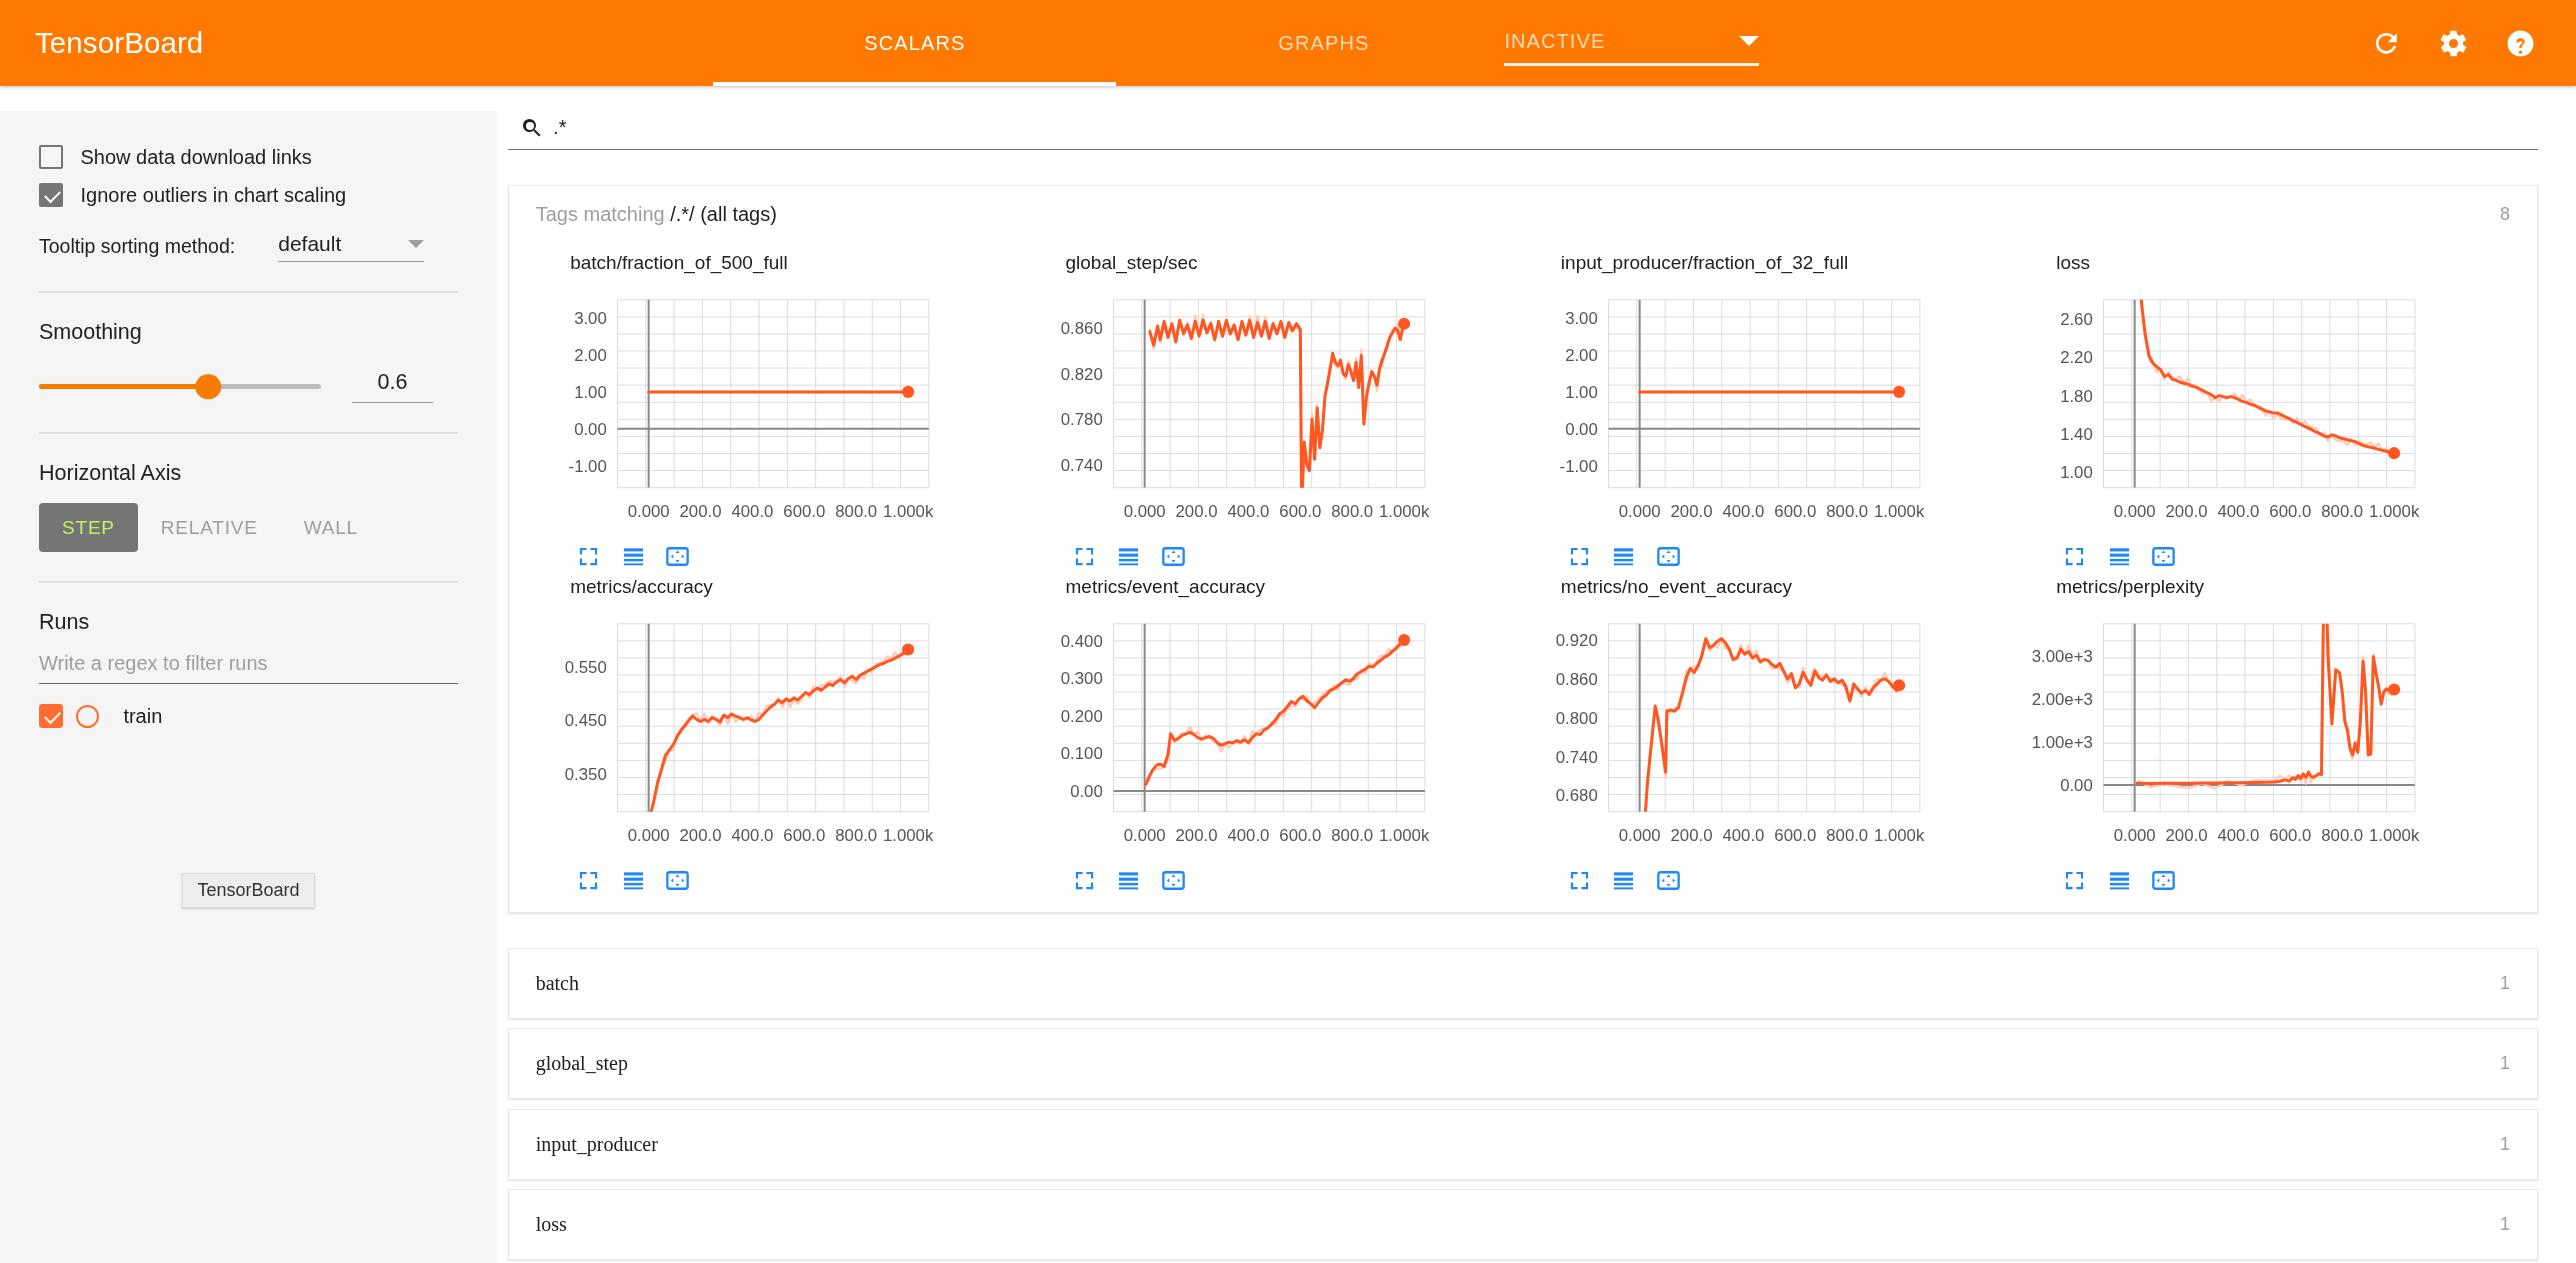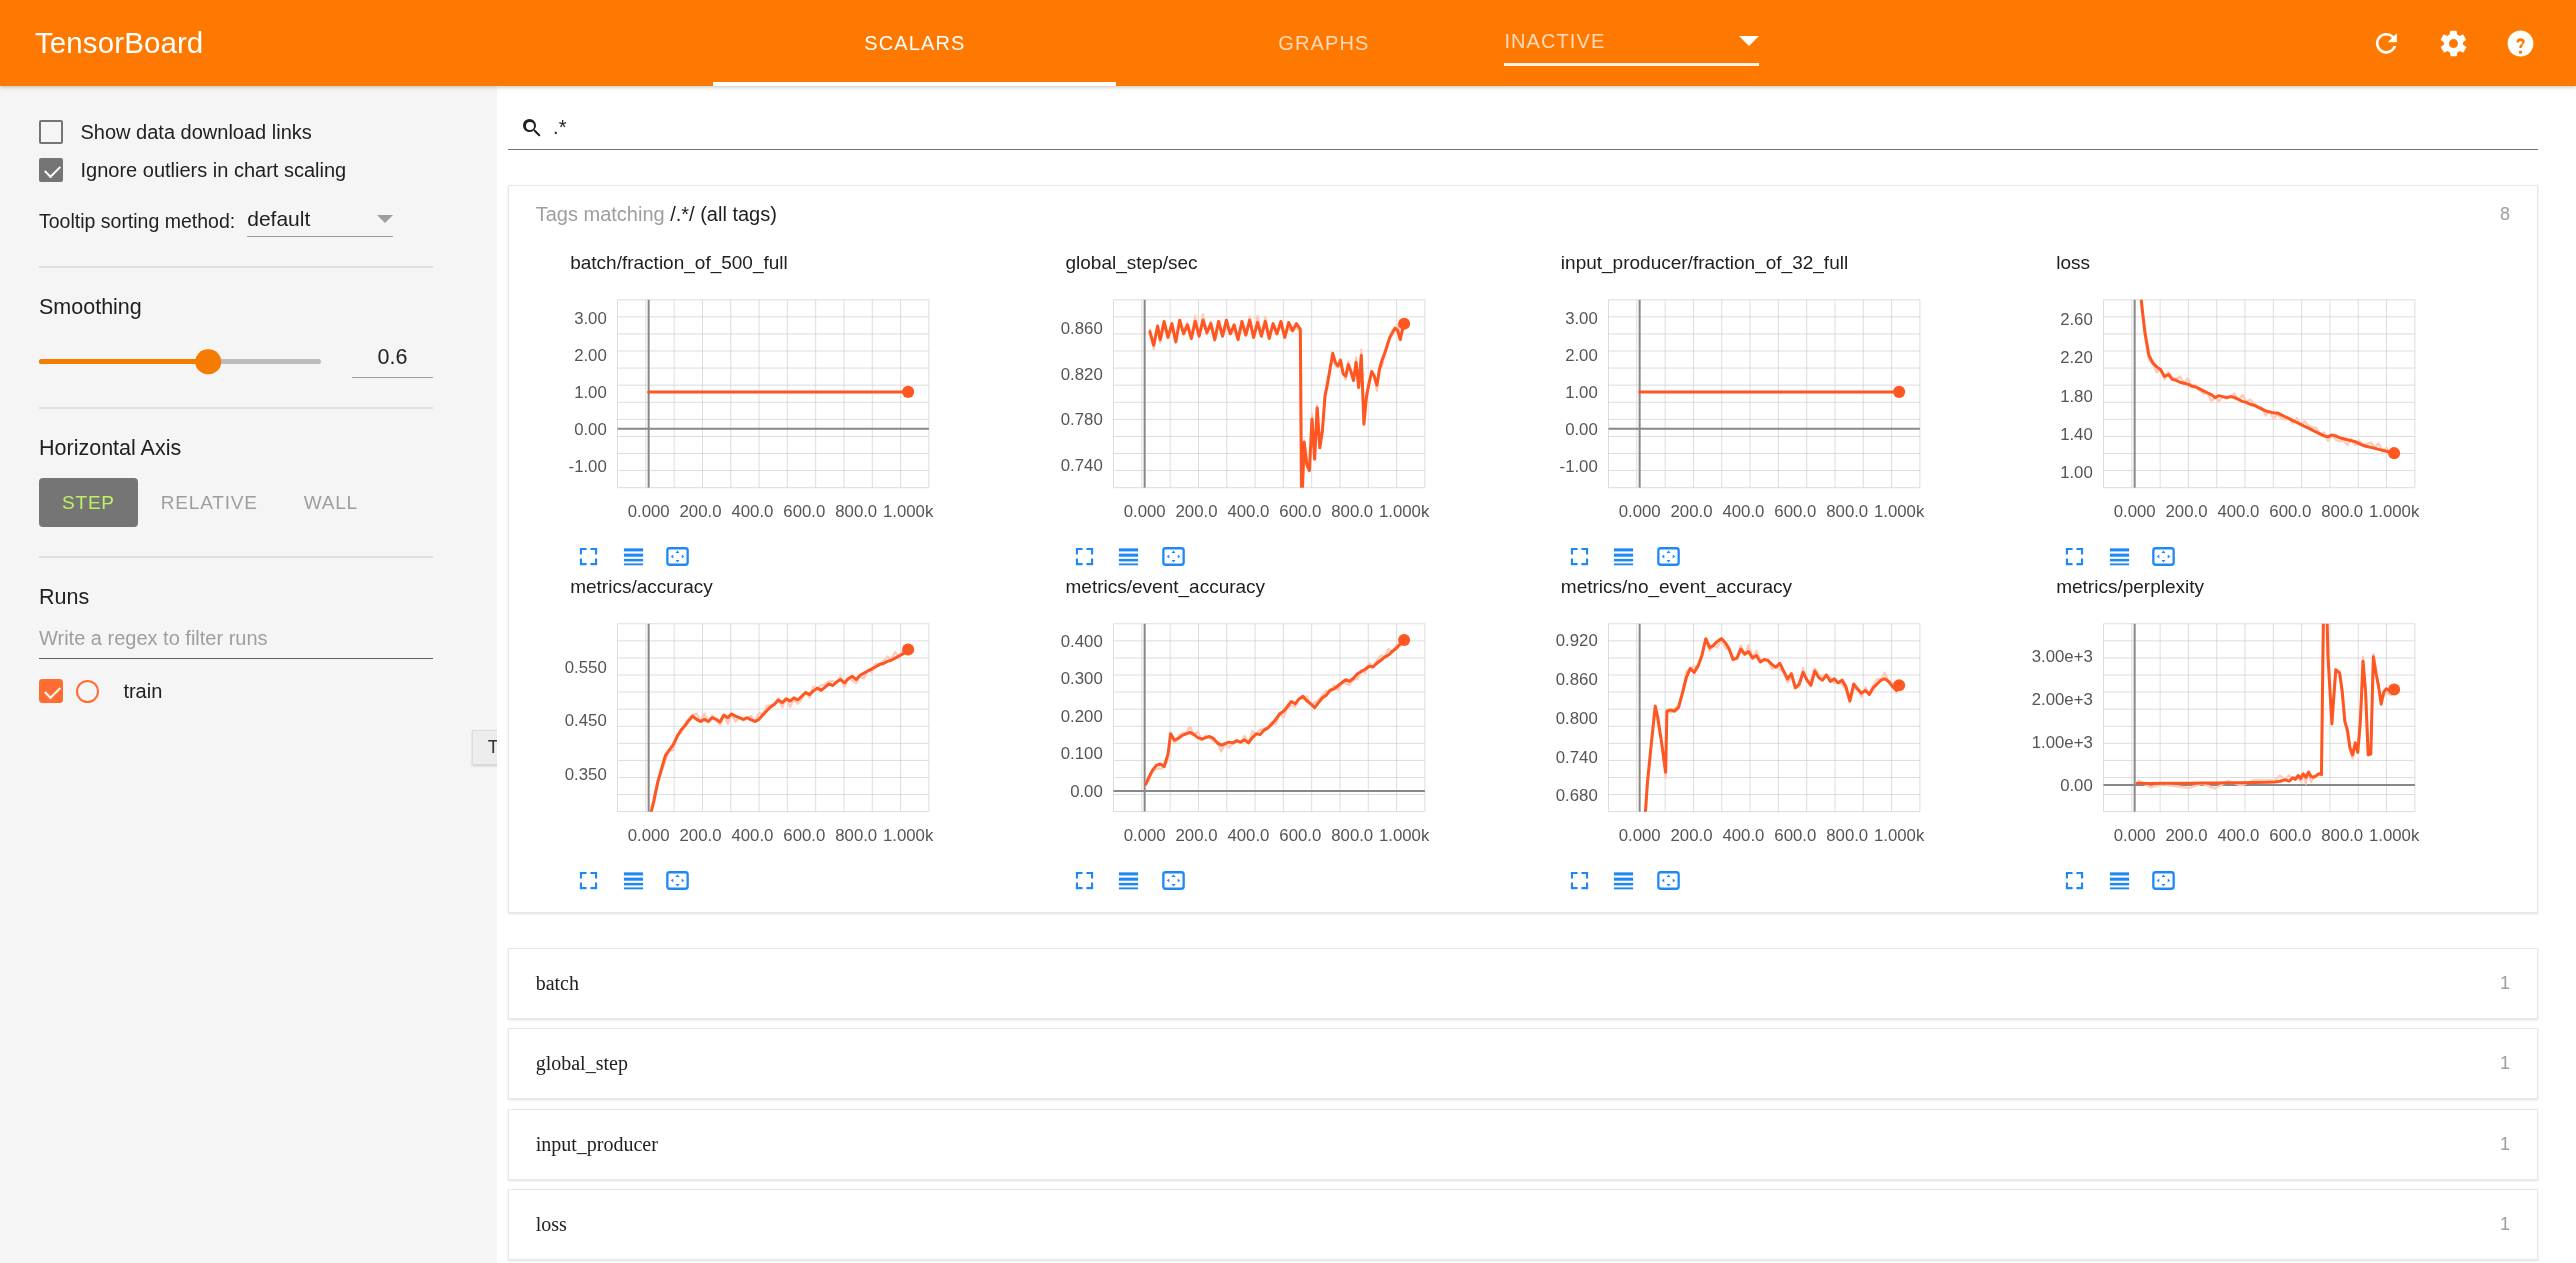--- a/index.html
+++ b/index.html
@@ -101,21 +101,22 @@
   .body-wrap { display: flex; height: 1178px; background: #fff; }
 
   
   .sidebar {
     width: 497px;
     background: #f5f5f5;
     padding: 0 0 0 0;
     position: relative;
     flex: none;
     display: flex;
-    flex-direction: row;
+    flex-direction: column;
+    margin-top: 25px;
   }
   .side-pad { padding: 0 39px 0 39px; }
   .chkrow {
     display: flex; align-items: center;
     margin-top: 0;
     cursor: pointer;
     height: 38px;
   }
   .chkrow:first-child { margin-top: 27px; }
   .cbox {
@@ -142,20 +143,21 @@
   .cbox.orange {
     background: #ff6d33;
     border-color: #ff6d33;
     border-radius: 3.4px;
   }
   .chklabel { font-size: 20px; color: #212121; margin-left: 17.5px; white-space: nowrap;}
 
   .tooltiprow {
     display: flex; align-items: flex-end;
     margin-top: 17.5px;
+    gap: 31px;
   }
   .tooltip-label { font-size: 19.5px; color: #212121; white-space: nowrap; padding-bottom: 4px;}
   .dd {
     margin-left: 12px;
     position: relative;
     width: 146px;
     border-bottom: 1.3px solid #9e9e9e;
     padding-bottom: 5.4px;
     display: flex; align-items: center;
     cursor: pointer;

